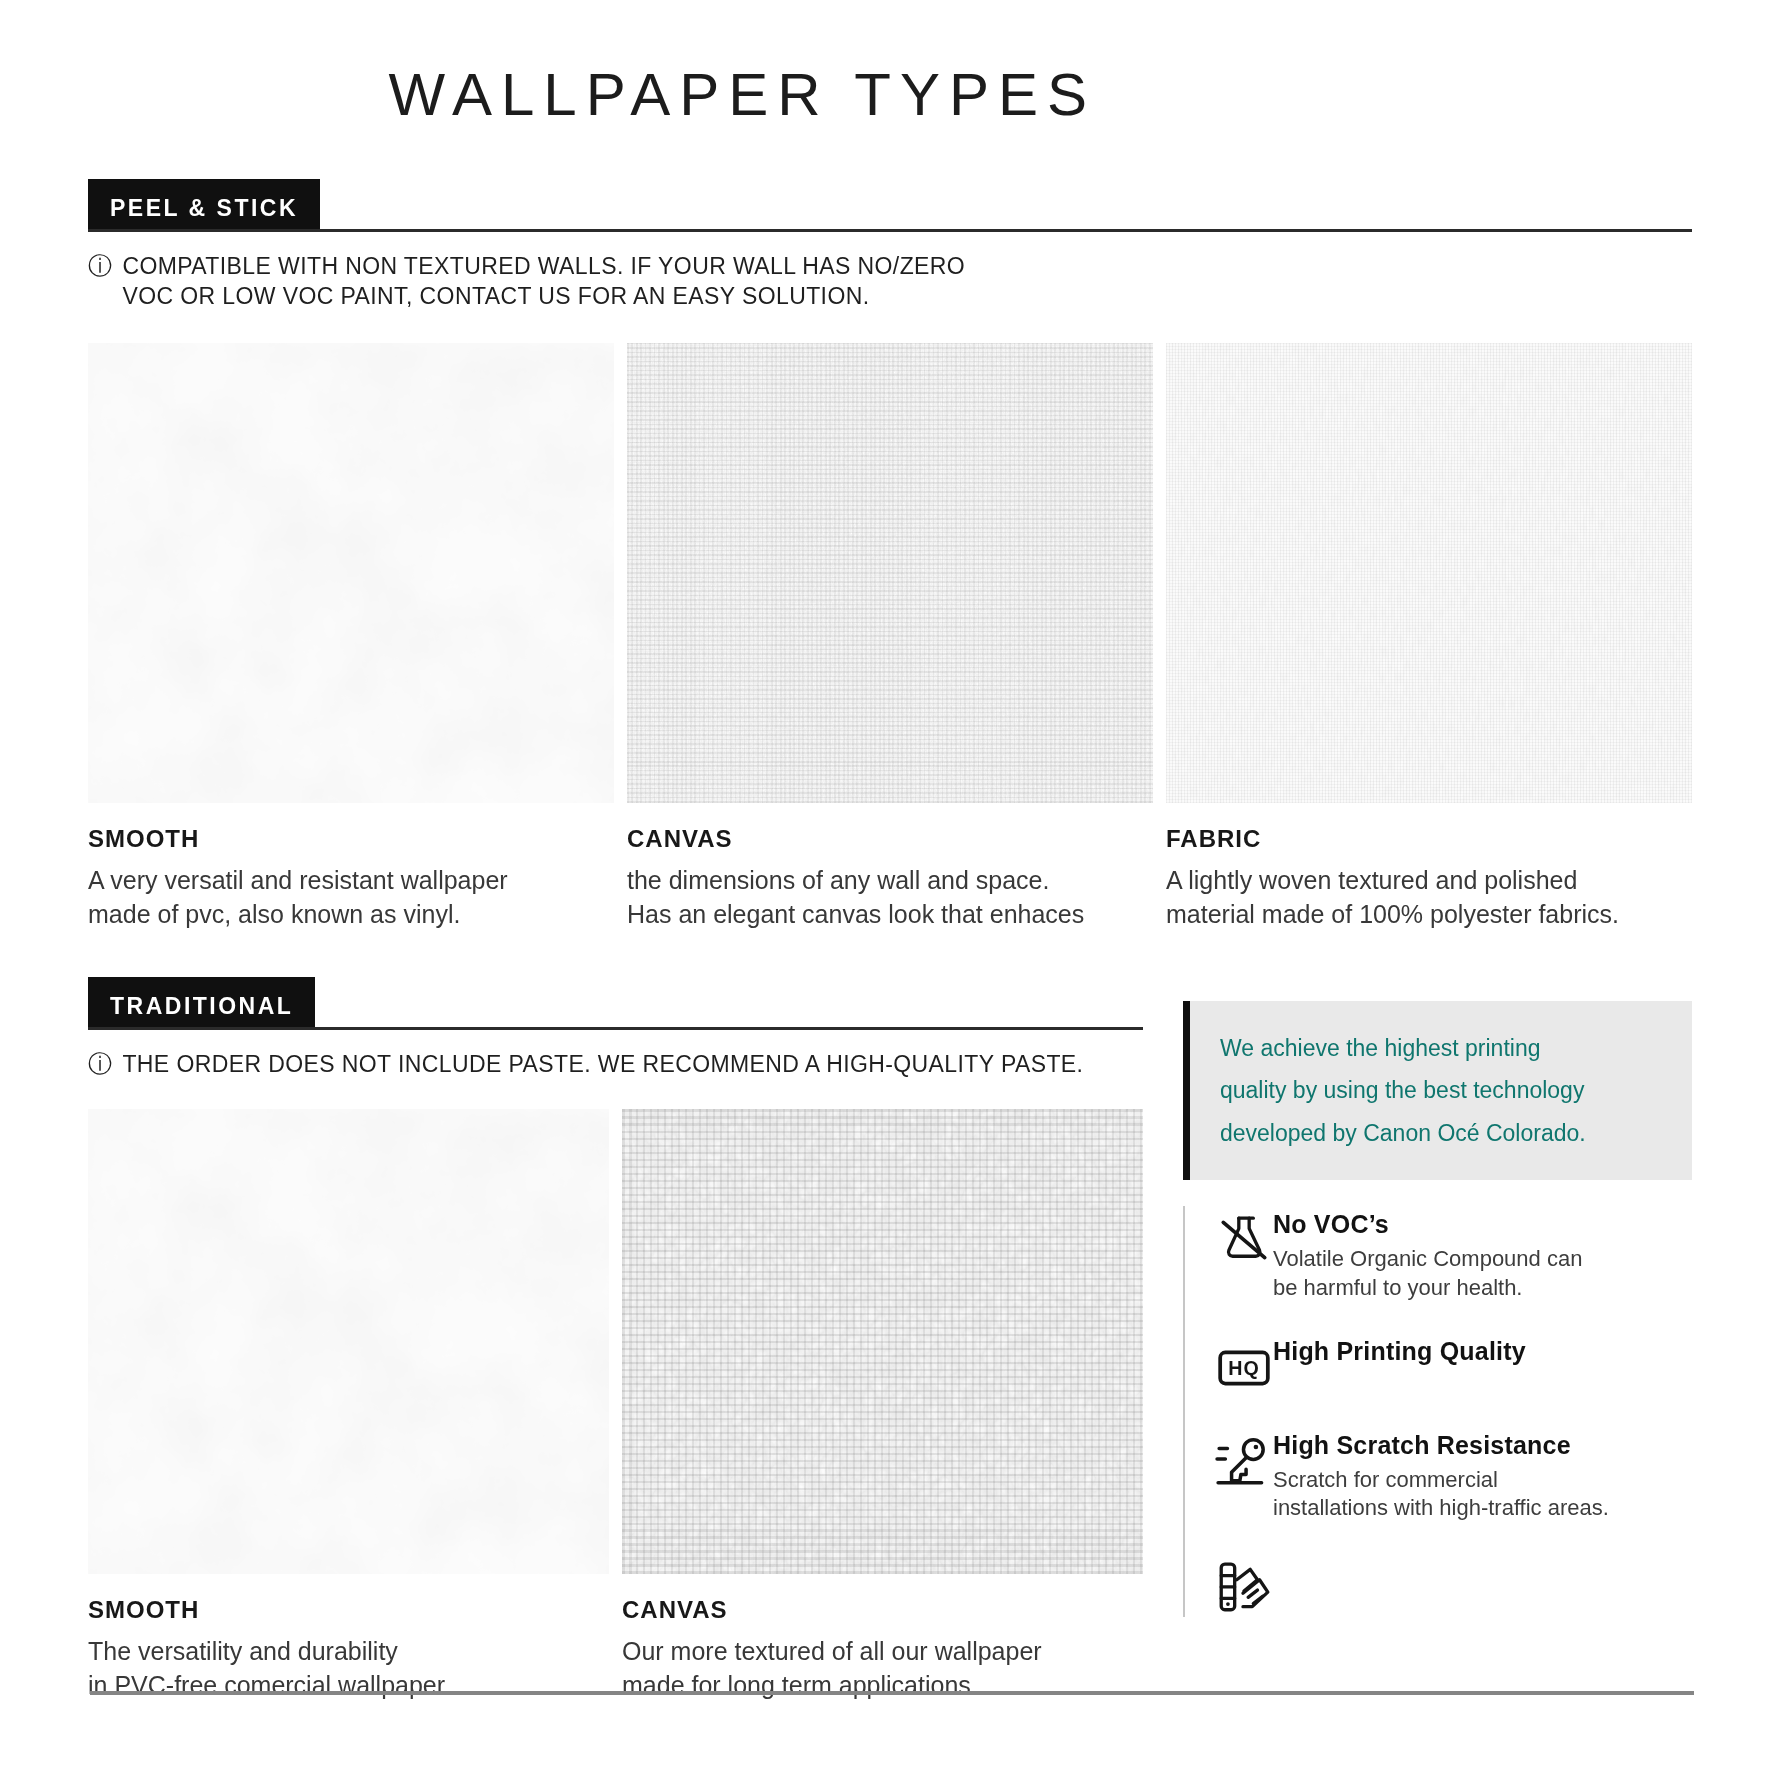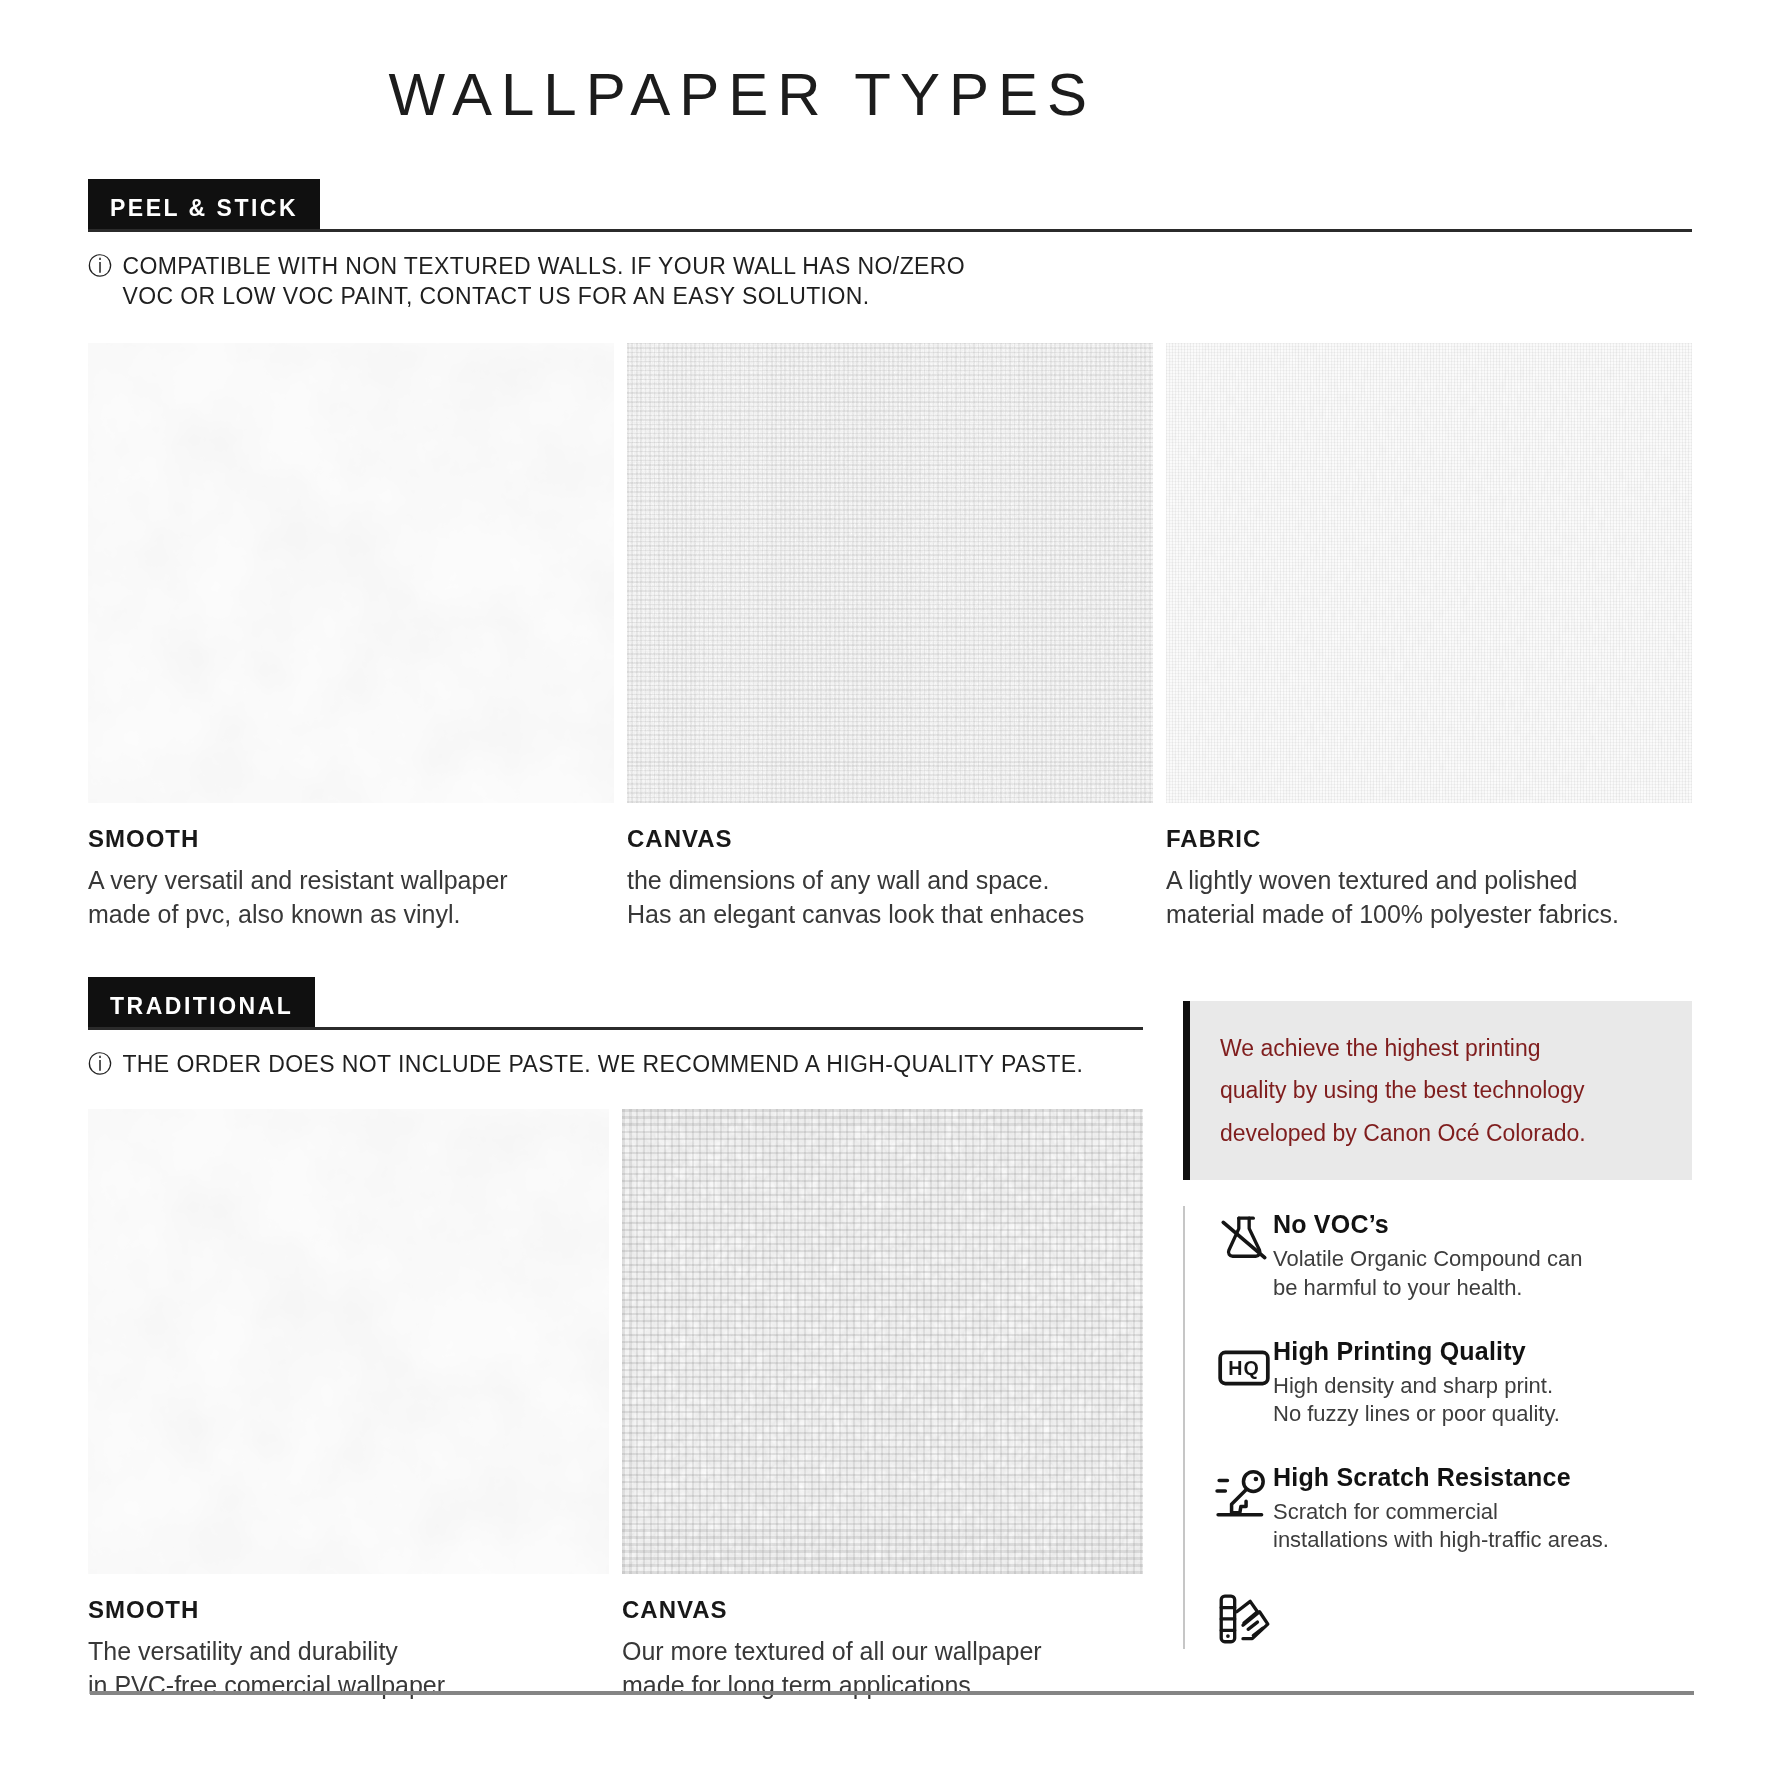--- a/index.html
+++ b/index.html
@@ -49,21 +49,21 @@
       repeating-linear-gradient(0deg, rgba(90,90,90,0.05) 0px, rgba(90,90,90,0.05) 1px, rgba(255,255,255,0) 1px, rgba(255,255,255,0) 3px);
   }
   .cap-title { margin:22px 0 0; font-size:24px; font-weight:700; letter-spacing:1px; color:#181818; }
   .cap-desc { margin:10px 0 0; font-size:25px; color:#383838; line-height:1.36; font-weight:400; }
   
   .bottom { display:flex; gap:40px; margin:46px 88px 0; }
   .b-left { width:1055px; flex:none; }
   .b-right { flex:1; min-width:0; padding-top:24px; }
   .quote-box {
     background:#e9e9e9; border-left:7px solid #0f0f0f;
-    padding:26px 26px 26px 30px; font-size:23px; color:#7f1d1d; line-height:1.85;
+    padding:26px 26px 26px 30px; font-size:23px; color:#0f766e; line-height:1.85;
   }
   .features { margin-top:26px; border-left:2px solid #c6c6c6; padding:4px 0 0 30px; }
   .feature { display:flex; margin-bottom:34px; }
   .f-icon { width:58px; height:58px; flex:none; margin-top:2px; }
   .f-icon svg { width:100%; height:100%; display:block; }
   .f-title { margin:0; font-size:25px; font-weight:700; color:#121212; letter-spacing:0.2px; }
   .f-desc { margin:6px 0 0; font-size:22px; color:#3d3d3d; line-height:1.3; }
   .final-rule { position:absolute; left:90px; top:1691px; width:1604px; height:4px; background:#858585; }
   .defs { position:absolute; width:0; height:0; }
 </style>
@@ -258,24 +258,20 @@
 
         <div class="feature">
           <span class="f-icon">
             <svg viewBox="0 0 56 56" fill="none" stroke="#151515" stroke-width="3.6" stroke-linejoin="round">
               <rect x="5" y="13" width="46" height="30" rx="5"></rect>
               <text x="28" y="35" text-anchor="middle" font-size="19" font-weight="bold" fill="#151515" stroke="none" font-family="Liberation Sans, sans-serif" letter-spacing="1">HQ</text>
             </svg>
           </span>
           <div>
             <h4 class="f-title">High Printing Quality</h4>
-            <p class="f-desc">
-              <span class="line">High density and sharp print.</span>
-              <span class="line">No fuzzy lines or poor quality.</span>
-            </p>
           </div>
         </div>
 
         <div class="feature">
           <span class="f-icon">
             <svg viewBox="0 0 56 56" fill="none" stroke="#151515" stroke-width="3.4" stroke-linejoin="round" stroke-linecap="round">
               <circle cx="37" cy="16" r="9.5"></circle>
               <circle cx="39.5" cy="13.5" r="2.2" fill="#151515" stroke="none"></circle>
               <path d="M30.5 23.5 16 38v8h8l1-6h5v-5"></path>
               <path d="M4 15h8M2 25h8M3 48h42"></path>

